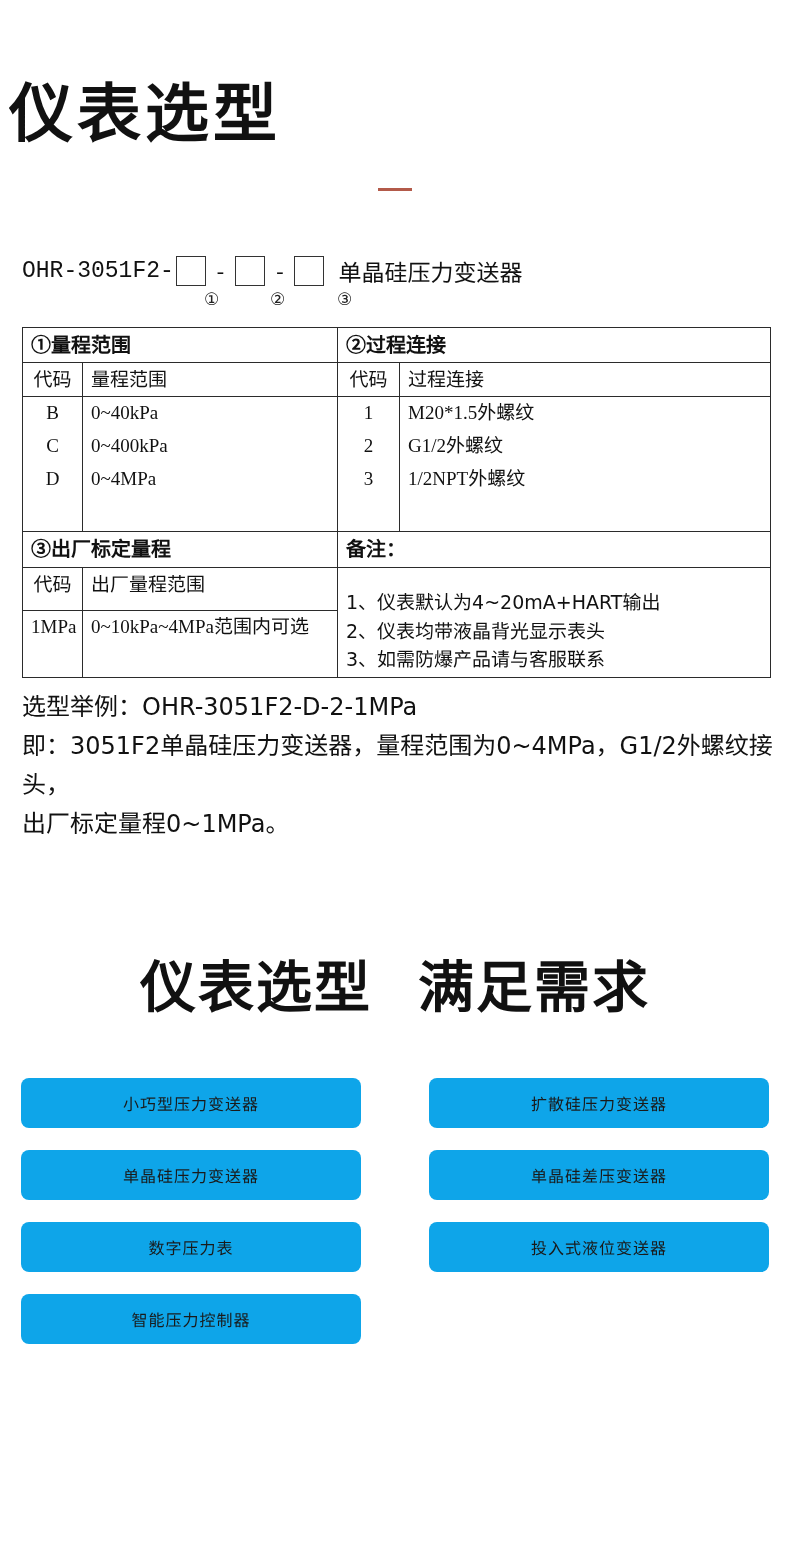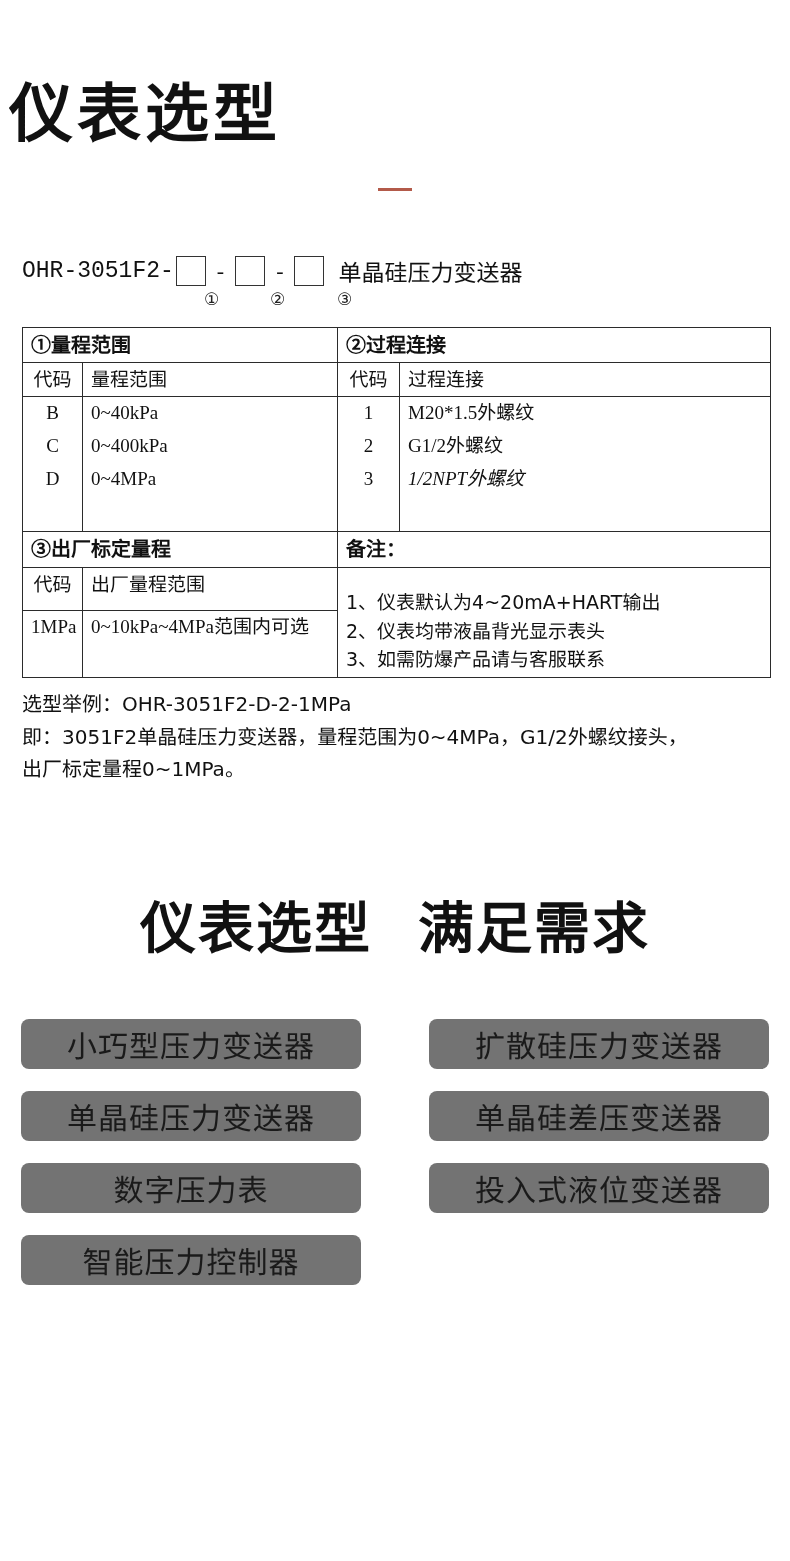--- a/index.html
+++ b/index.html
@@ -125,21 +125,21 @@
     font-family: "DejaVu Sans", sans-serif;
     font-size: 19px;
     line-height: 1.52;
     white-space: nowrap;
   }
 
   
   .example {
     margin: 10px 0 0 22px;
     font-family: "DejaVu Sans", sans-serif;
-    font-size: 20px;
+    font-size: 24px;
     line-height: 1.62;
     color: #111;
     width: 760px;
   }
 
   
   .section2-title {
     text-align: center;
     font-family: "DejaVu Sans", sans-serif;
     font-weight: bold;
@@ -154,27 +154,27 @@
   .btn-grid {
     margin: 55px auto 0 auto;
     width: 748px;
     display: grid;
     grid-template-columns: 340px 340px;
     column-gap: 68px;
     row-gap: 22px;
   }
   .prod-btn {
     height: 50px;
-    background: #737373;
+    background: #0ea5e9;
     border-radius: 8px;
     display: flex;
     align-items: center;
     justify-content: center;
     font-family: Liberation Mono, monospace;
-    font-size: 30px;
+    font-size: 16px;
     color: #1a1a1a;
     letter-spacing: 1px;
     cursor: pointer;
     user-select: none;
   }
 </style>
 </head>
 <body>
 
 <h1 class="page-title">仪表选型</h1>
@@ -227,21 +227,21 @@
     <tr>
       <td class="code-cell" style="border-top:none;border-bottom:none;">C</td>
       <td style="border-top:none;border-bottom:none;">0~400kPa</td>
       <td class="code-cell-wide" style="border-top:none;border-bottom:none;">2</td>
       <td style="border-top:none;border-bottom:none;">G1/2外螺纹</td>
     </tr>
     <tr>
       <td class="code-cell" style="border-top:none;height:62px;vertical-align:top;">D</td>
       <td style="border-top:none;vertical-align:top;">0~4MPa</td>
       <td class="code-cell-wide" style="border-top:none;vertical-align:top;">3</td>
-      <td style="border-top:none;vertical-align:top;font-style:italic;">1/2NPT外螺纹</td>
+      <td style="border-top:none;vertical-align:top;">1/2NPT外螺纹</td>
     </tr>
 
     <tr>
       <td class="hdr" colspan="2">③出厂标定量程</td>
       <td class="hdr" colspan="2">备注：</td>
     </tr>
 
     <tr>
       <td class="code-cell sub-hdr">代码</td>
       <td class="sub-hdr">出厂量程范围</td>

